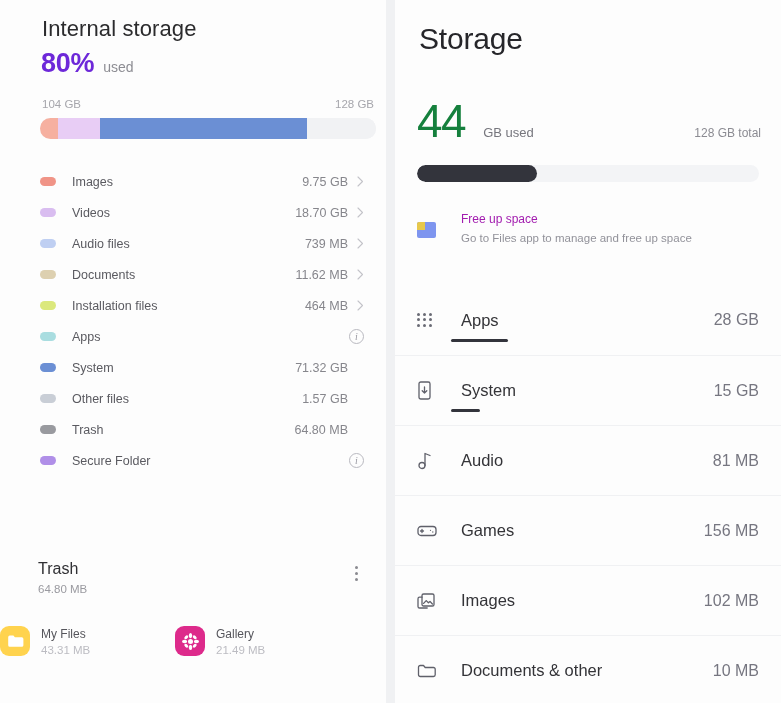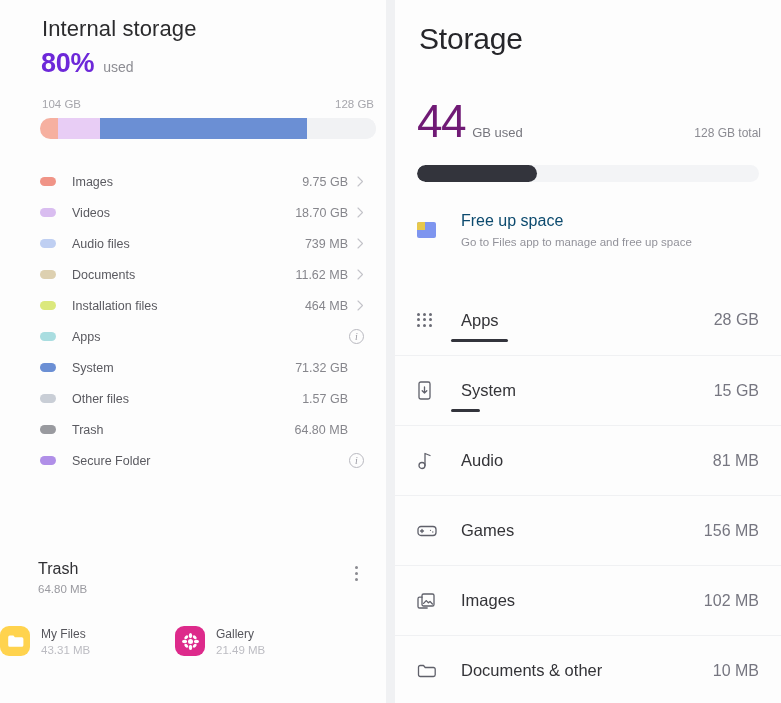--- a/index.html
+++ b/index.html
@@ -242,28 +242,28 @@
   .r-used-wrap {
     position: absolute;
     left: 22px;
     top: 98px;
     display: flex;
     align-items: baseline;
     width: 344px;
   }
   .r-used-num {
     font-size: 46px;
-    color: #701a75;
+    color: #15803d;
     letter-spacing: -1.5px;
     line-height: 1;
   }
   .r-used-unit {
     font-size: 13px;
     color: #76767d;
-    margin-left: 7px;
+    margin-left: 18px;
   }
   .r-total {
     font-size: 12px;
     color: #8b8b92;
     margin-left: auto;
     white-space: nowrap;
   }
   .r-bar-track {
     position: absolute;
     left: 22px;
@@ -308,22 +308,22 @@
   }
   .free-icon:before {
     content: "";
     position: absolute;
     left: 0; top: 0;
     width: 8px; height: 8px;
     background: #e7c84b;
   }
   .r-free-text { padding-left: 10px; }
   .r-free-title {
-    font-size: 16px;
-    color: #0c4a6e;
+    font-size: 12px;
+    color: #a21caf;
   }
   .r-free-sub {
     font-size: 11.5px;
     color: #92929a;
     margin-top: 6px;
   }
 
   .r-rows {
     position: absolute;
     left: 0;

